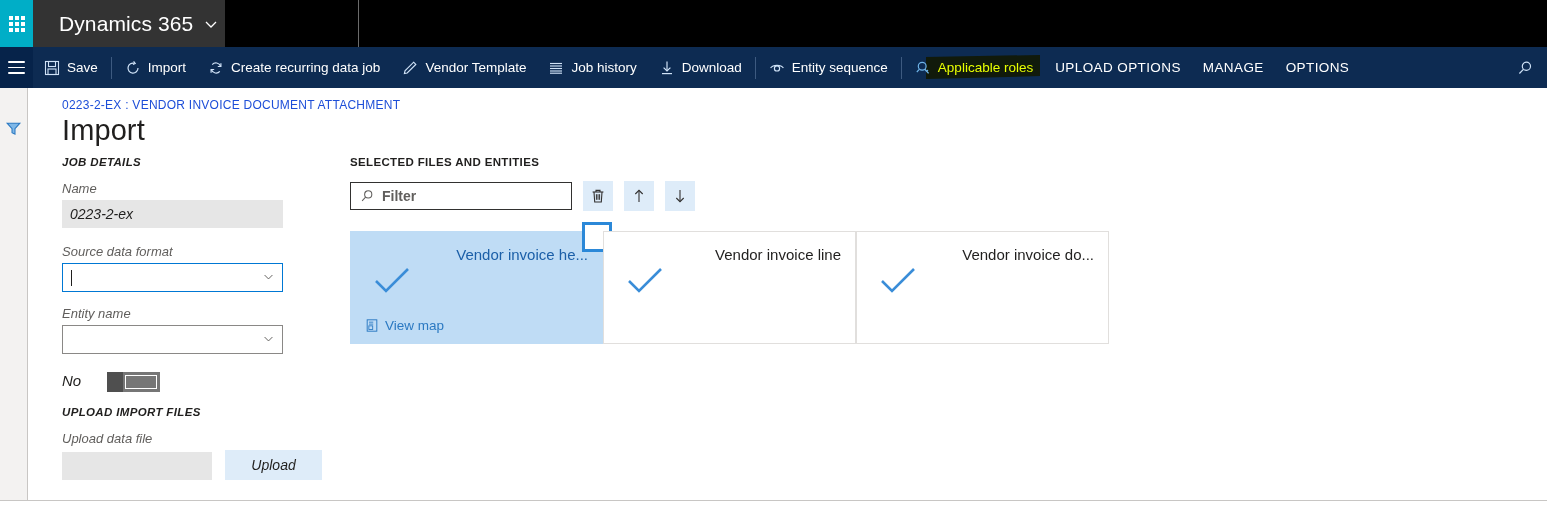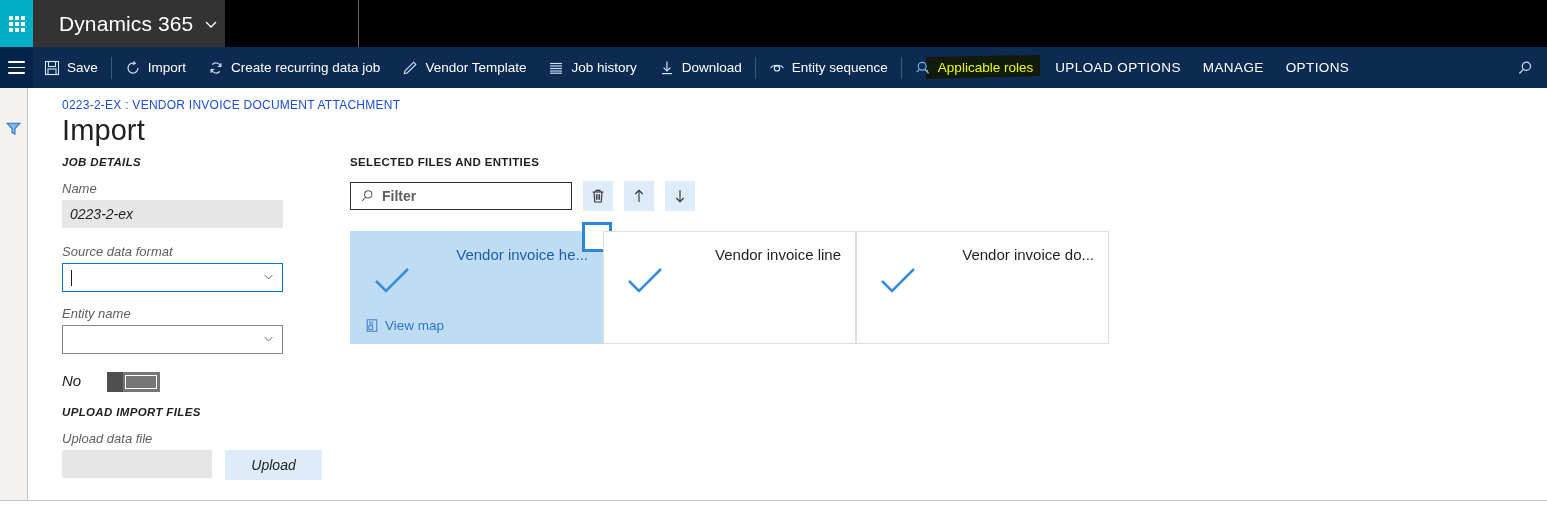--- a/index.html
+++ b/index.html
@@ -114,21 +114,21 @@
   .toggle-val { font-size: 15px; color: #201f1e; }
   .toggle {
     width: 53px; height: 20px; background: #767676;
     display: flex; align-items: center; position: relative;
   }
   .toggle .knob { width: 16px; height: 20px; background: #4f4f4f; }
   .toggle .track-inner {
     position: absolute; left: 18px; top: 3px; right: 3px; bottom: 3px;
     border: 1.6px solid #ffffff;
   }
-  .upload-row { display: flex; align-items: flex-start; gap: 13px; margin-top: 4px; }
+  .upload-row { display: flex; align-items: flex-end; gap: 13px; margin-top: 4px; }
   .upload-input { width: 161px; height: 28px; background: #e6e6e6; }
   .upload-btn {
     width: 104px; height: 30px; background: #deecf9; border: none;
     font-size: 14px; color: #201f1e; display: flex;
     align-items: center; justify-content: center;
   }
 
   
   .rightcol { position: absolute; left: 322px; top: 68px; width: 1150px; }
   .filter-row { display: flex; align-items: center; gap: 11px; margin-bottom: 20px; }

